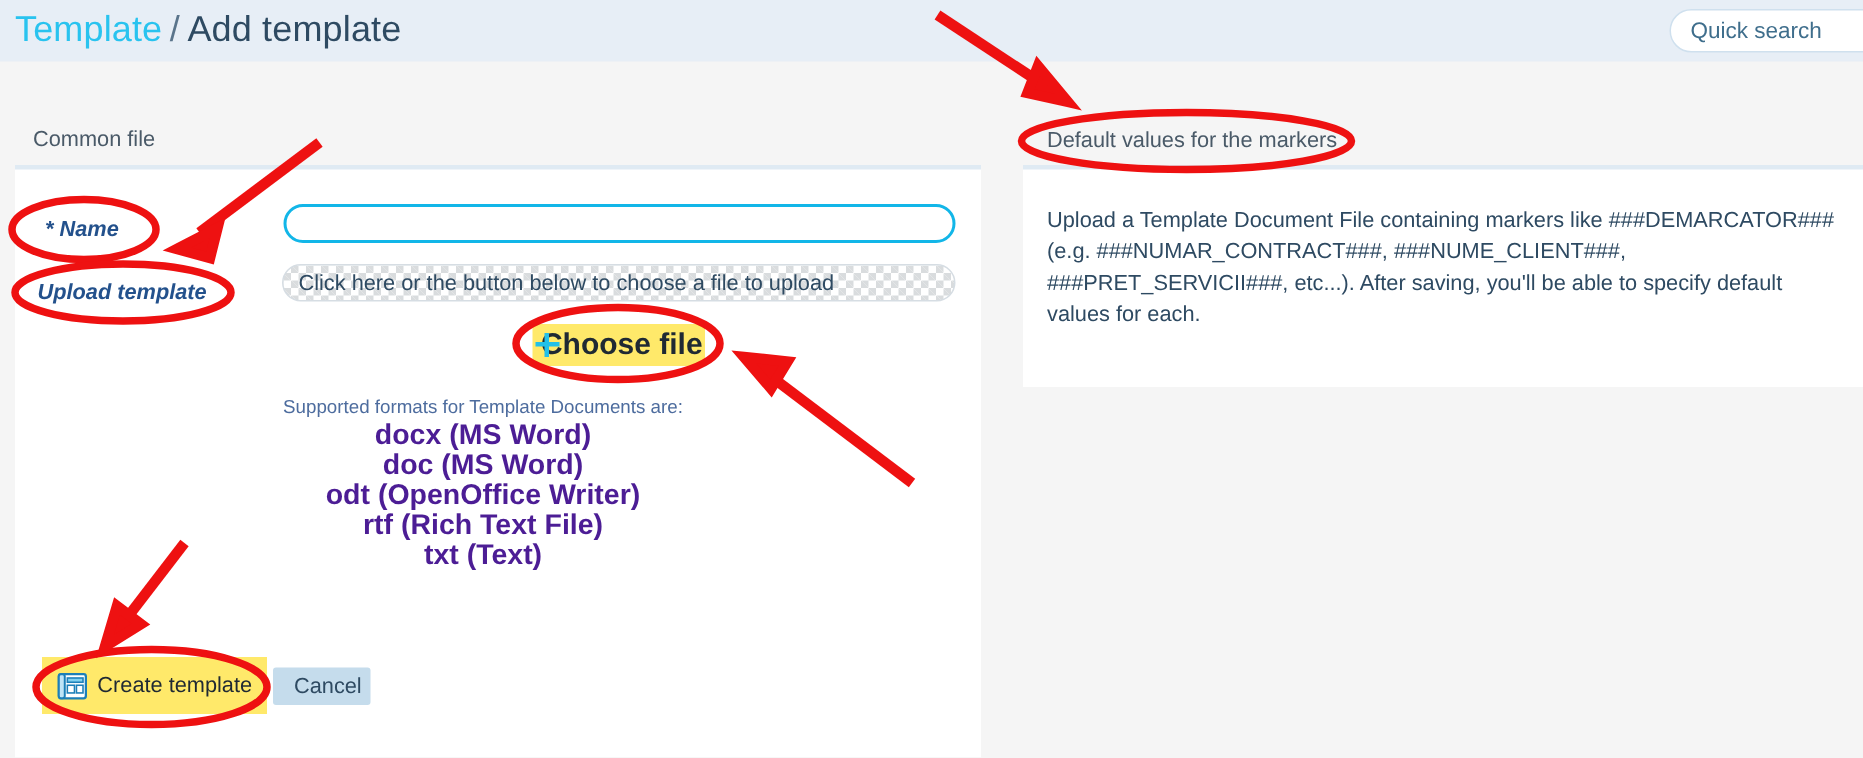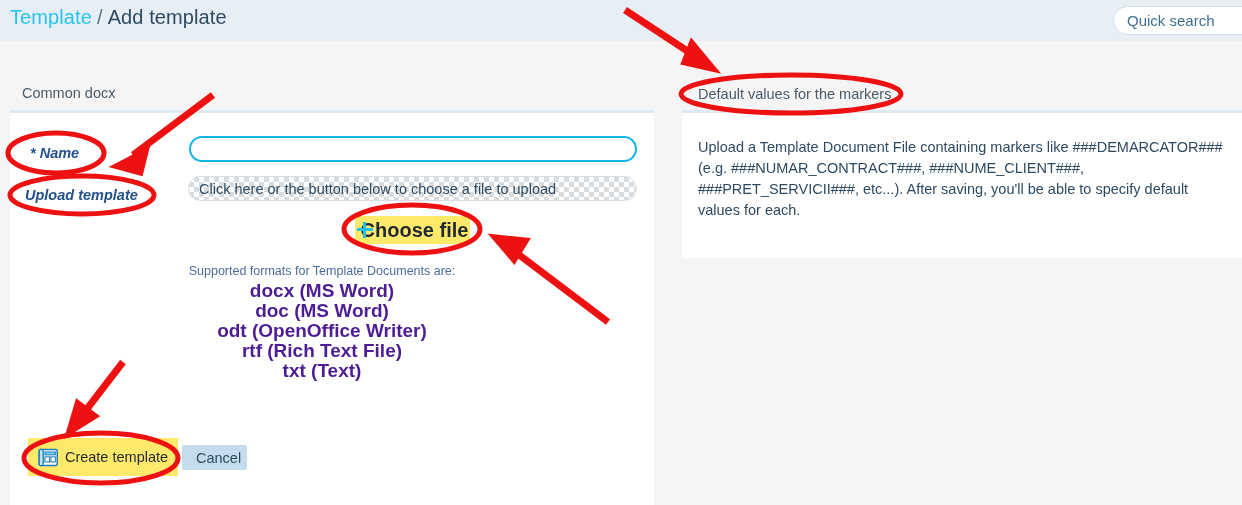--- a/index.html
+++ b/index.html
@@ -12,21 +12,21 @@
   }
   #root { position: relative; width: 1242px; height: 505px; background: #f5f5f5; }
 
   
   .header {
     position: absolute; left: 0; top: 0; width: 1242px; height: 41px;
     background: #e7eef6;
   }
   .breadcrumb {
     position: absolute; left: 10px; top: 6px;
-    font-size: 20px; letter-spacing: .1px;
+    font-size: 24px; letter-spacing: .1px;
     white-space: nowrap;
   }
   .crumb-link { color: #29c3ef; }
   .crumb-sep  { color: #5a748b; margin: 0 5px; }
   .crumb-cur  { color: #2e4a62; }
 
   .quick-search {
     position: absolute; left: 1113px; top: 6px;
     width: 160px; height: 29px;
     background: #ffffff;
@@ -184,21 +184,21 @@
 
   <div class="header">
     <div class="breadcrumb">
       <span class="crumb-link">Template</span><span class="crumb-sep">/</span><span class="crumb-cur">Add template</span>
     </div>
     <div class="quick-search">
       <span class="quick-search-text">Quick search</span>
     </div>
   </div>
 
-  <div class="section-title" id="common-data-title">Common docx</div>
+  <div class="section-title" id="common-data-title">Common file</div>
   <div class="section-title" id="default-values-title">Default values for the markers</div>
 
   <div class="card" id="left-card"></div>
 
   <div class="field-label" id="label-name">* Name</div>
   <input class="name-input" id="name-input" placeholder="" style="">
 
   <div class="field-label" id="label-upload">Upload template</div>
 
   <div class="dropzone">

